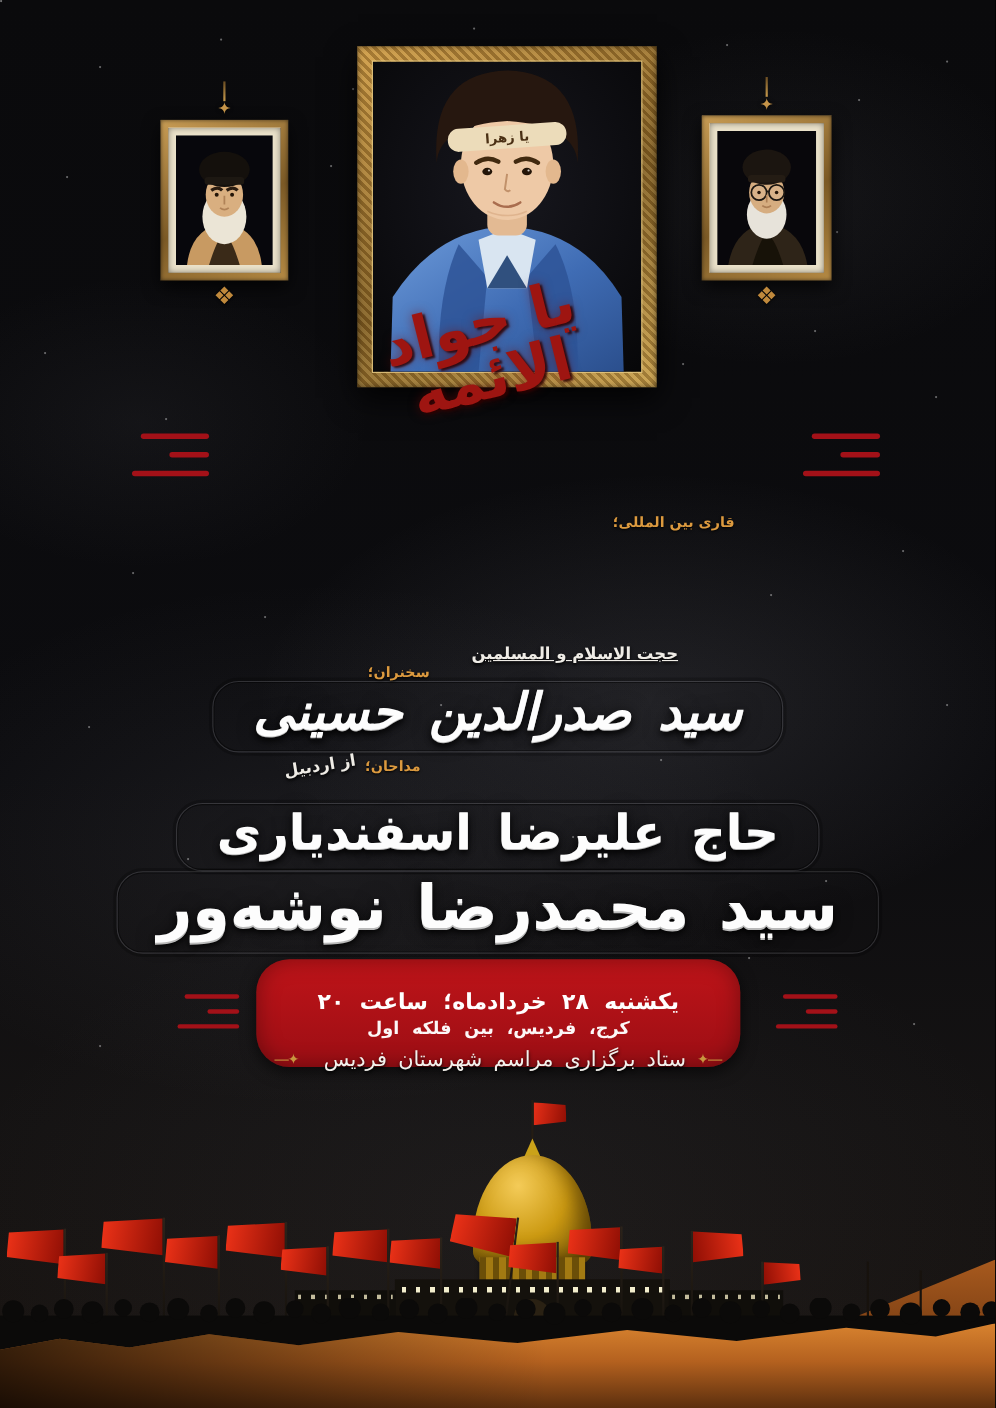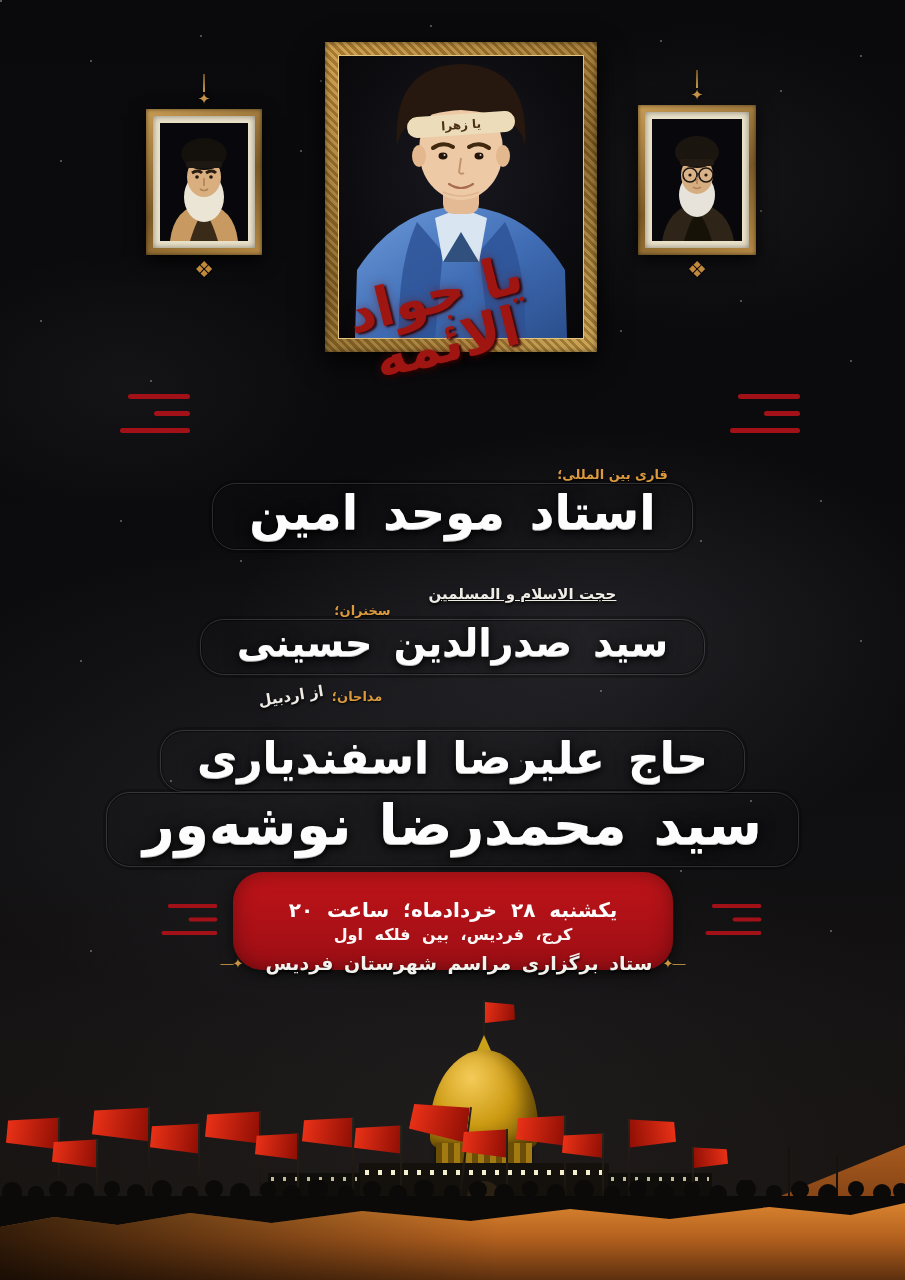--- a/index.html
+++ b/index.html
@@ -67,26 +67,26 @@
   .row{position:absolute; left:0; width:100%; text-align:center;}
   .role{display:block; font-size:13px; font-weight:bold; color:#dc9a3f;
     text-shadow:0 1px 2px #000; margin-bottom:-4px; position:relative; z-index:2;}
   .pre{display:block; font-size:15px; font-weight:bold; color:#efece6;
     text-shadow:0 2px 3px #000; position:relative; z-index:2;}
   .bigname{display:inline-block; color:#fdfdfd; font-weight:bold; line-height:1.12;
     word-spacing:8px; padding:2px 36px 9px;
     border:1px solid rgba(215,215,228,.16); border-radius:24px;
     box-shadow:inset 0 0 0 1px rgba(0,0,0,.45), 0 0 0 3px rgba(0,0,0,.22);
     text-shadow:0 1px 0 #b9b9b9, 0 3px 6px rgba(0,0,0,.9), 0 0 16px rgba(0,0,0,.5);}
-  .n1{font-size:48px;} .n2{font-size:38px;} .n3{font-size:44px;margin-top:28px;} .n4{font-size:55px;text-align:center;}
+  .n1{font-size:48px;} .n2{font-size:46px;font-style:italic;} .n3{font-size:44px;margin-top:28px;} .n4{font-size:55px;text-align:center;}
 
   
   .organizer{position:absolute; left:0; top:952px; width:100%; display:flex;
     justify-content:center; align-items:center; gap:10px;}
-  .organizer .txt{color:#f3f1ec; font-size:19px; font-weight:bold; word-spacing:4px;
+  .organizer .txt{color:#f3f1ec; font-size:19px; font-weight:normal; word-spacing:4px;
     text-shadow:0 2px 3px #000;margin-left:13px;}
   .organizer .orn{color:#c8963f; font-size:13px; letter-spacing:-1px;}
 
   
   .scene{position:absolute; left:0; top:995px; width:905px; height:285px;}
   .bank-right{position:absolute; right:0; top:150px; width:330px; height:135px;
     background:linear-gradient(180deg,#a85a1e,#6b3510 70%,#41200a);
     clip-path:polygon(100% 0, 0 100%, 100% 100%);}
   .ground{position:absolute; left:0; top:208px; width:905px; height:77px;
     background:
@@ -234,21 +234,20 @@
     </div>
   <div class="dashes" style="left:714px; top:382px;">
       <i></i>
       <i></i>
       <i></i>
     </div>
 
   <div class="row" style="top:464px;">
     <span class="role" style="transform:translateX(160px); display:inline-block;">قاری بین المللی؛</span>
     <br>
-    <span class="bigname n1">استاد موحد امین</span>
   </div>
 
   <div class="row" style="top:584px;">
     <span class="pre" style="transform:translateX(70px); display:inline-block;text-decoration:underline;">حجت الاسلام و المسلمین</span>
   </div>
   <div class="row" style="top:600px;">
     <span class="role" style="transform:translateX(-90px); display:inline-block;">سخنران؛</span>
     <br>
     <span class="bigname n2">سید صدرالدین حسینی</span>
   </div>

